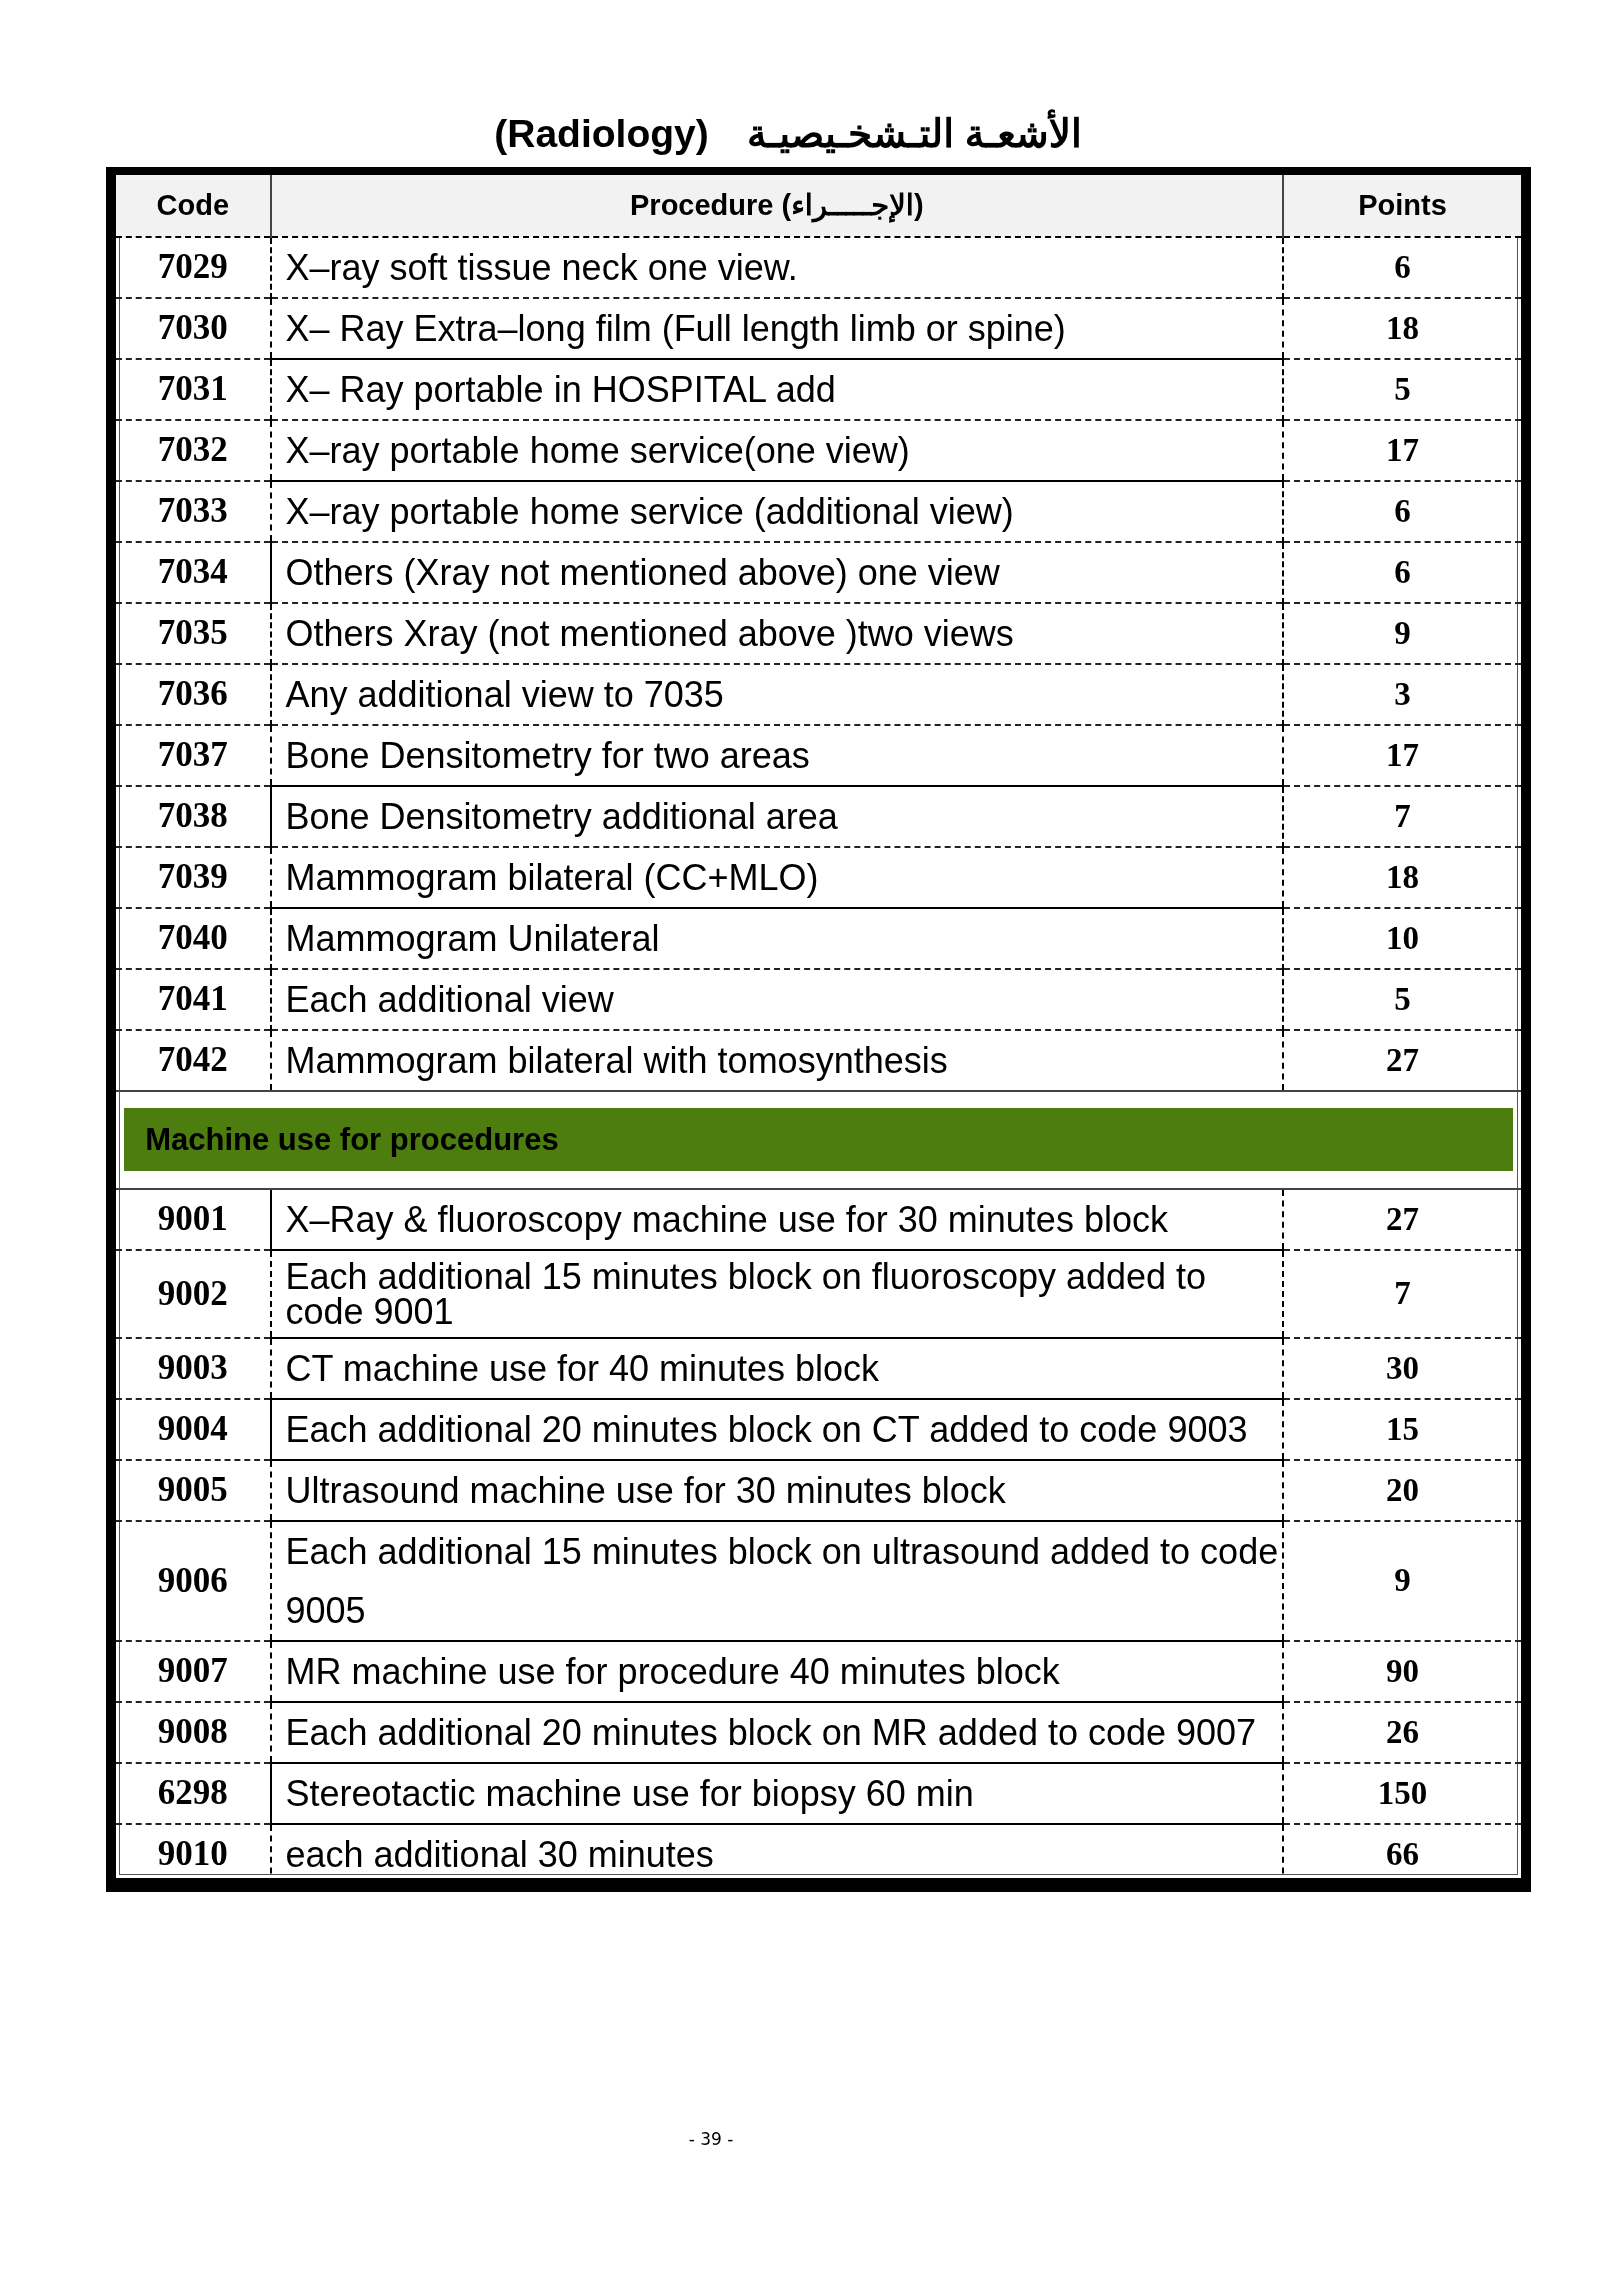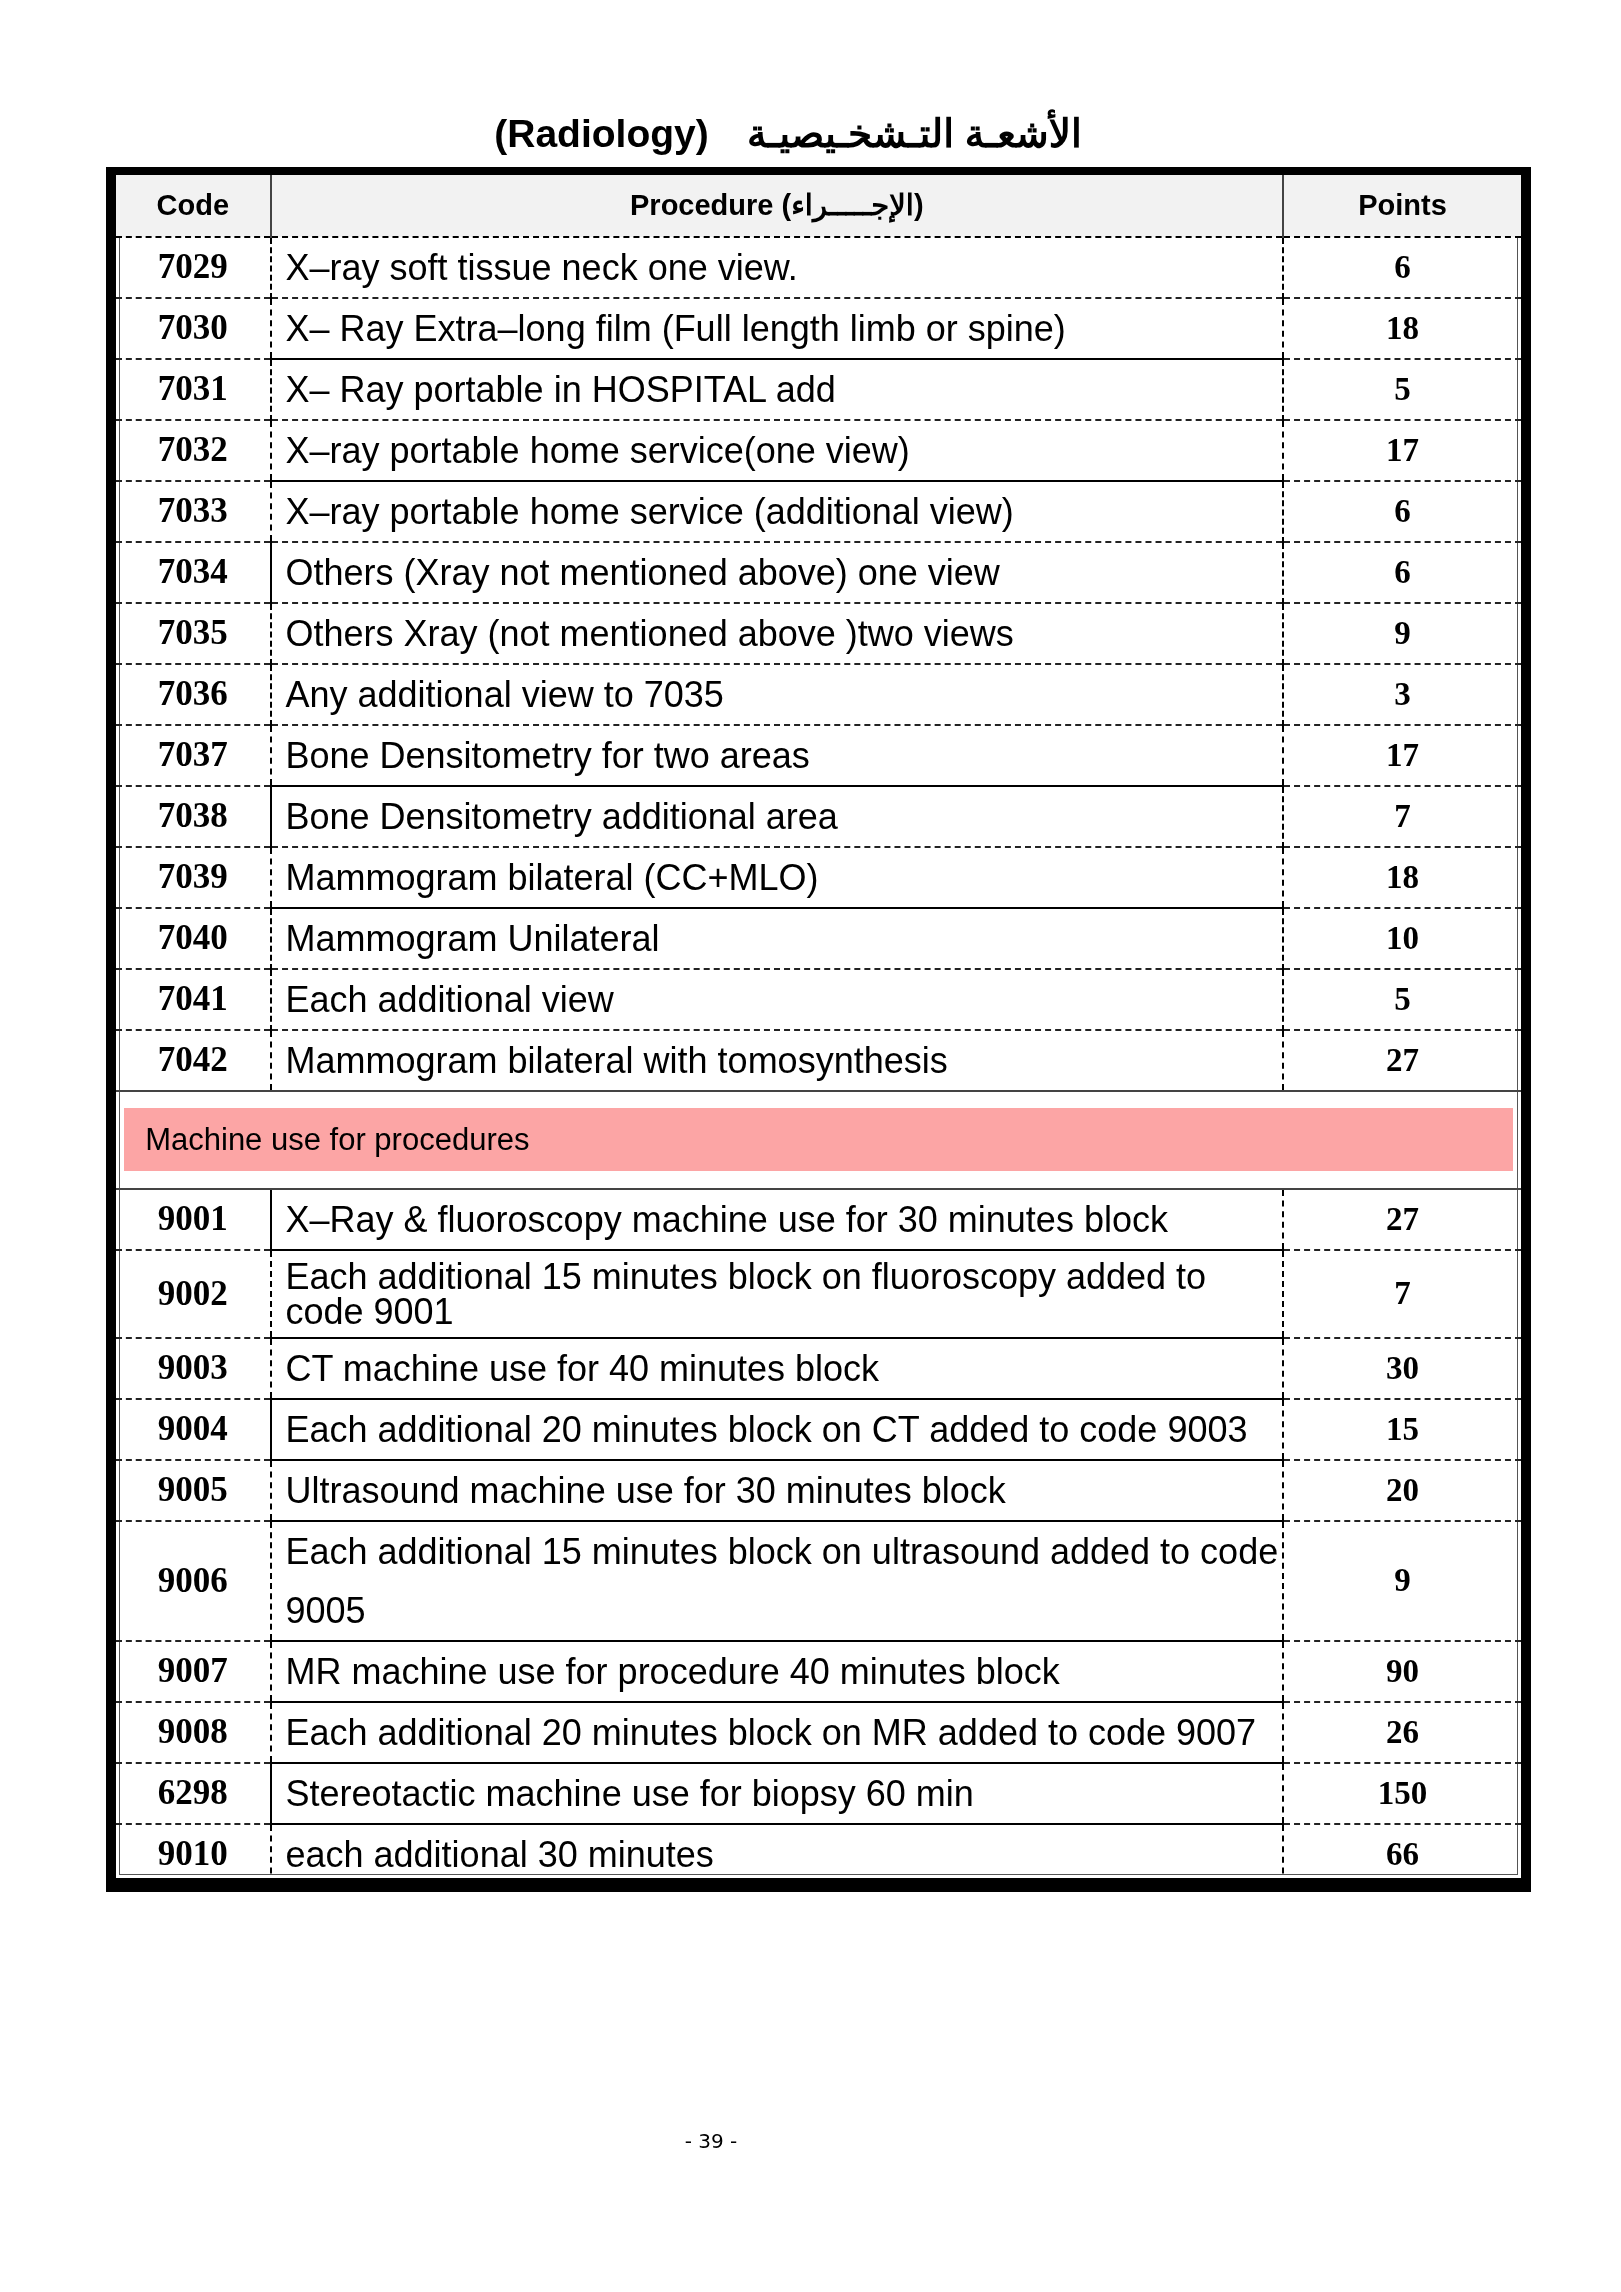--- a/index.html
+++ b/index.html
@@ -46,26 +46,26 @@
   td.pts {
     font-family: "Liberation Serif", serif; font-weight: bold; font-size: 33px; text-align: center;
   }
   tr.solid-top td.proc { border-top: 2.9px solid #000; }
   tr.tall td { height: 86px; }
   tr.taller td { height: 118px; }
   tr.section td {
     height: 96px; border-top: 2px solid #444; border-bottom: 2px solid #444; padding: 0 7.8px;
   }
   .section-band {
-    background: #fca5a5; height: 63px; display: flex; align-items: center; padding-left: 21.6px;
-    font-family: "Liberation Sans", sans-serif; font-weight: normal; font-size: 31px;
+    background: #4d7c0f; height: 63px; display: flex; align-items: center; padding-left: 21.6px;
+    font-family: "Liberation Sans", sans-serif; font-weight: bold; font-size: 31px;
   }
   .page-num {
     position: absolute; top: 2129px; left: 0; width: 1422px; text-align: center;
-    font-family: "DejaVu Sans", sans-serif; font-size: 20px;
+    font-family: "DejaVu Sans", sans-serif; font-size: 17px;
   }
 </style>
 </head>
 <body>
 
 <div class="title">
   <span>(Radiology)</span>
   <span class="ar">الأشعـة التـشخـيصيـة</span>
 </div>
 

